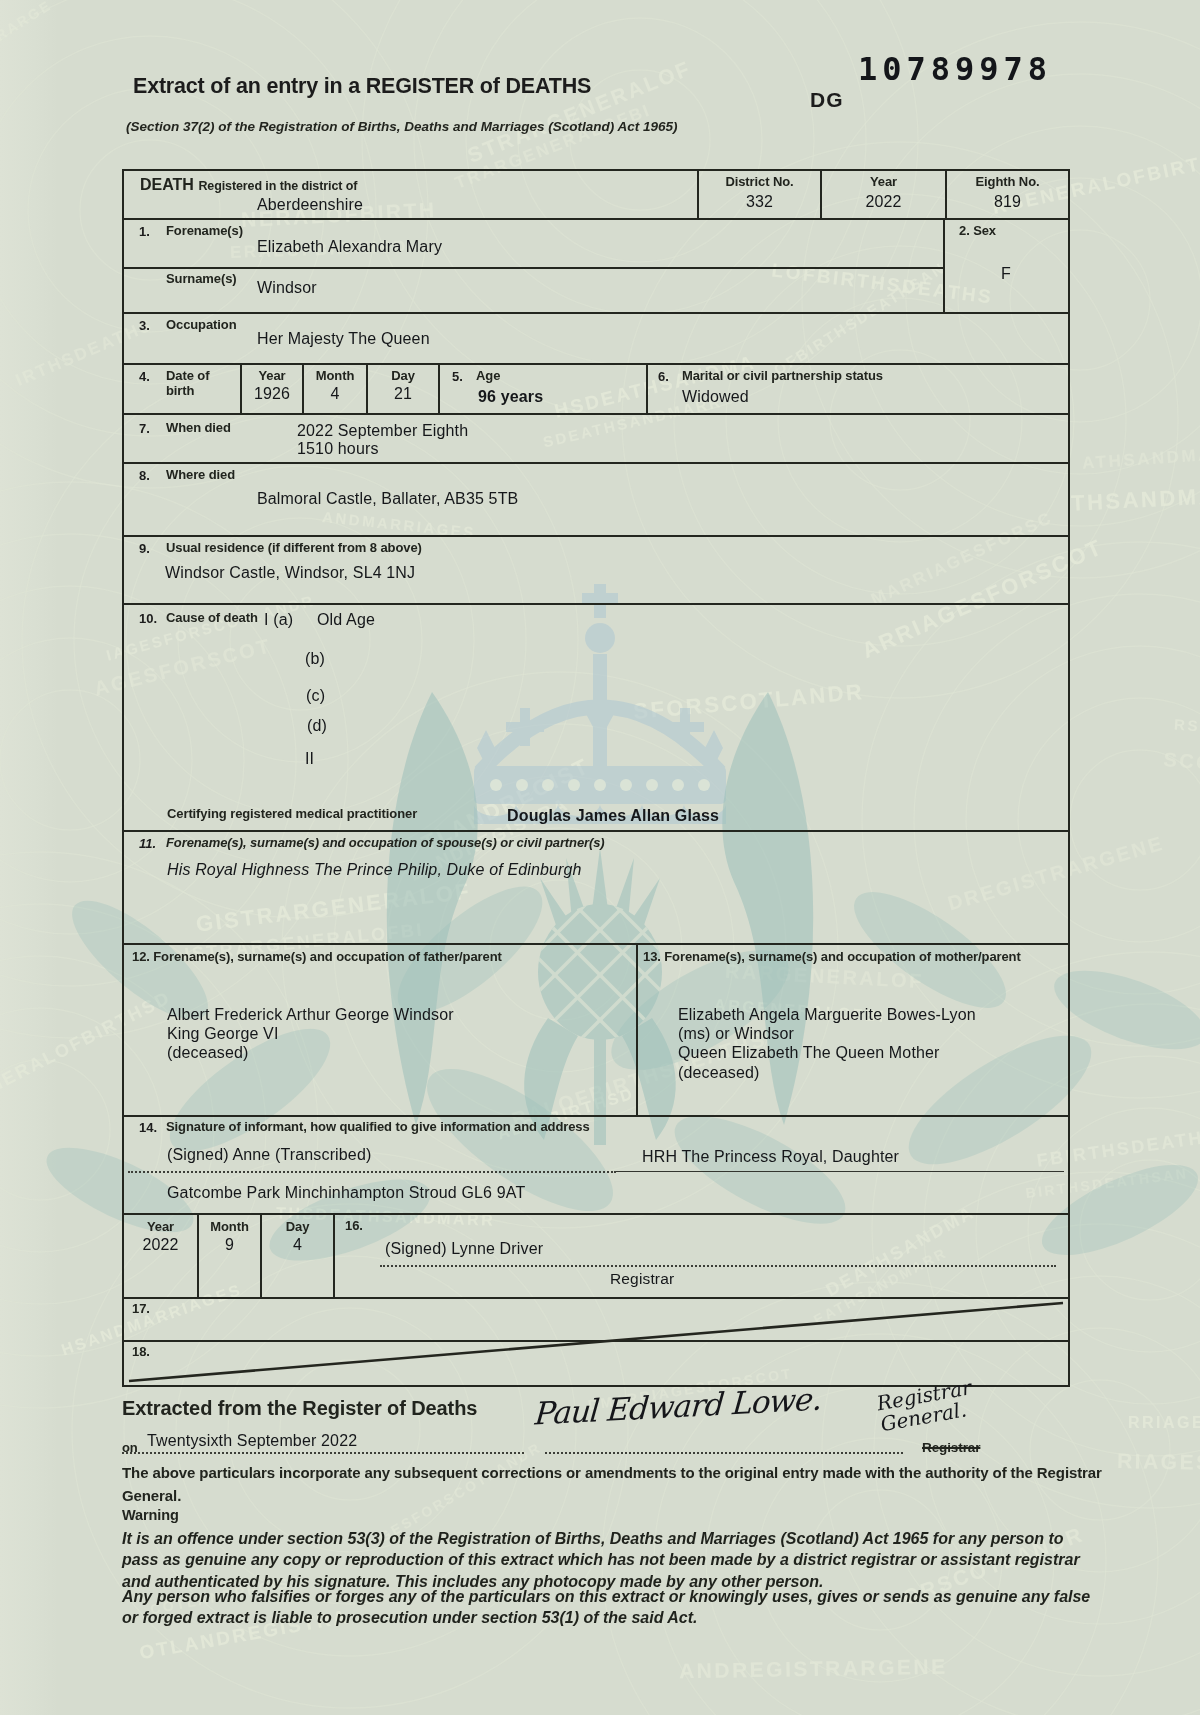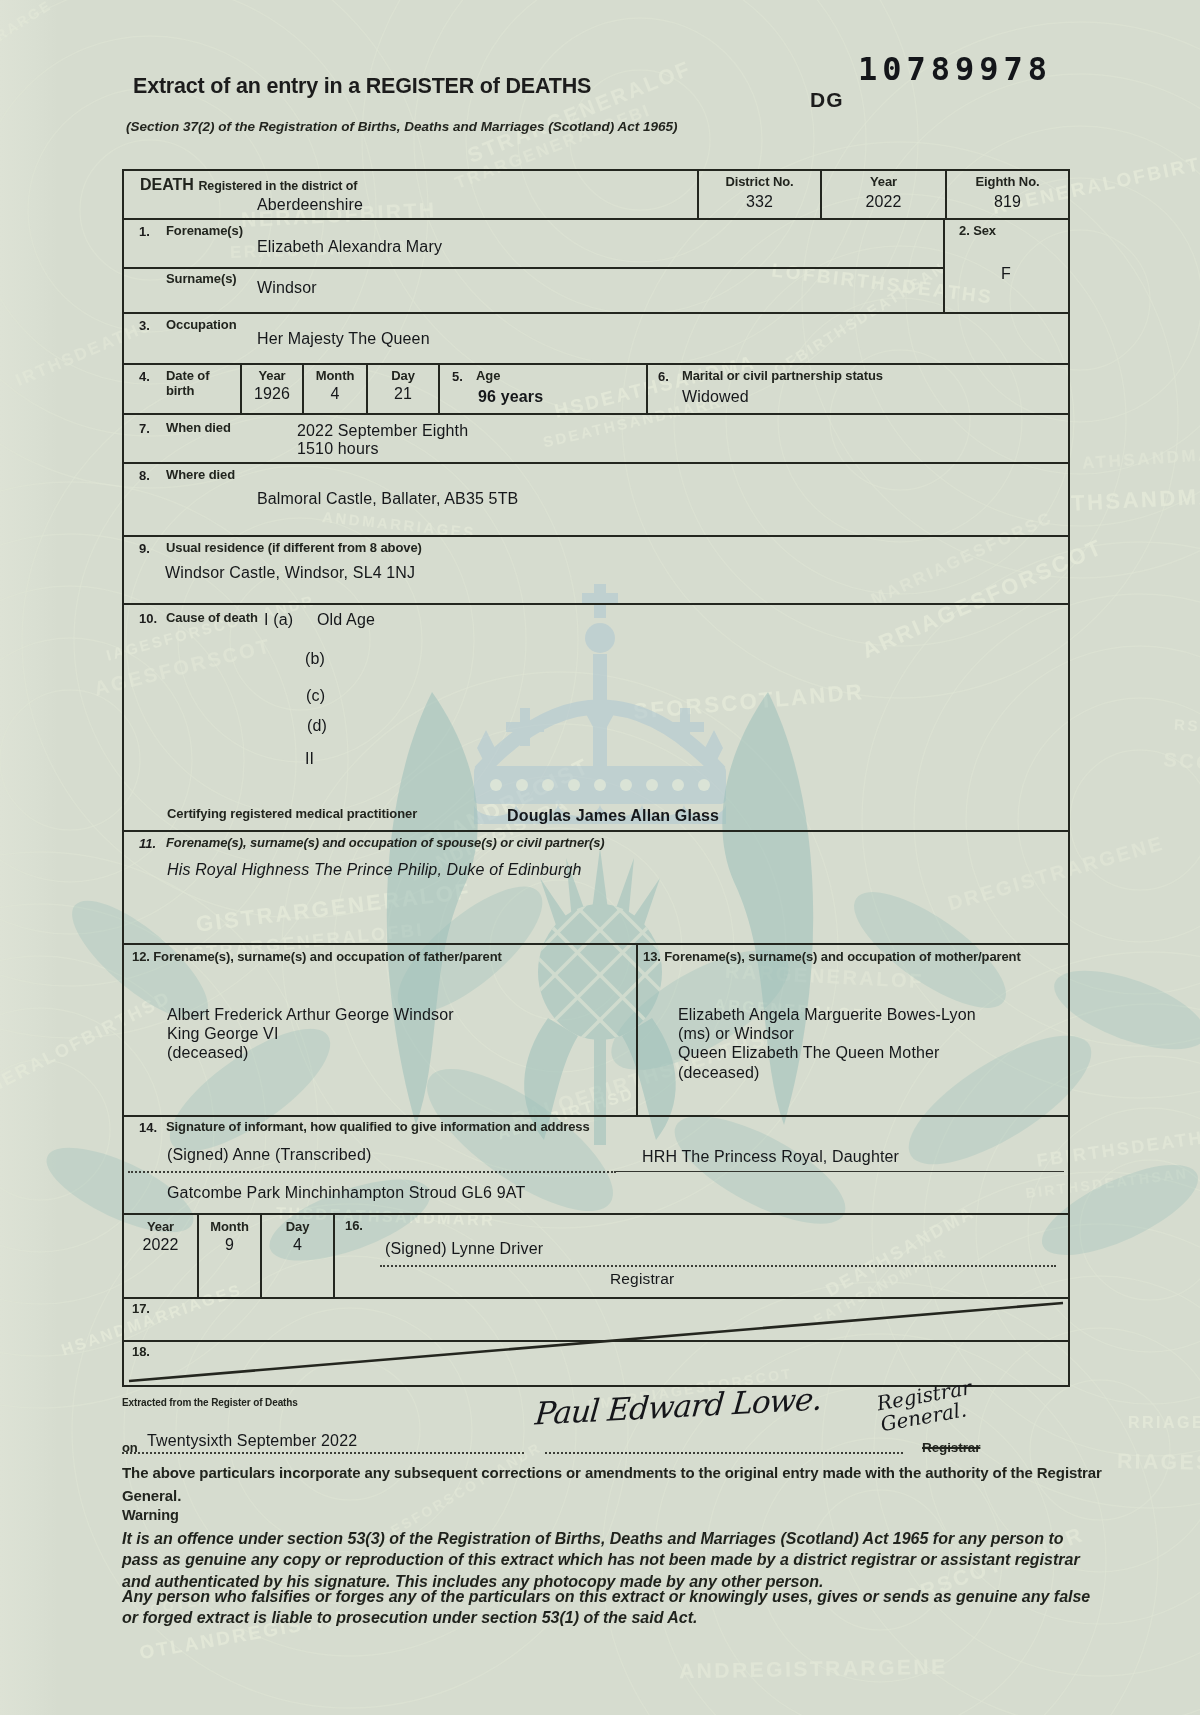--- a/index.html
+++ b/index.html
@@ -446,21 +446,21 @@
       <div class="lbl abs" style="left:8px;top:3px;">17.</div>
     </div>
     <div class="trow last" style="height:43px;">
       <div class="lbl abs" style="left:8px;top:3px;">18.</div>
     </div>
     <svg class="abs" style="left:0;bottom:0;width:100%;height:86px;z-index:7;" viewBox="0 0 948 86" preserveAspectRatio="none">
       <line x1="5" y1="82" x2="943" y2="4" stroke="#24261f" stroke-width="2.6"></line>
     </svg>
   </div>
 
-  <div class="abs z lbl" style="left:122px;top:1397px;font-size:10px;">Extracted from the Register of Deaths</div>
+  <div class="abs z lbl" style="left:122px;top:1397px;font-size:20px;">Extracted from the Register of Deaths</div>
   <div class="abs z lbl" style="left:122px;top:1441px;font-size:13px;">on</div>
   <div class="abs z val" style="left:147px;top:1431px;">Twentysixth September 2022</div>
   <div class="abs z dotline" style="left:122px;width:402px;top:1440px;height:12px;"></div>
 
   <div class="abs z hand" style="left:535px;top:1388px;font-size:31px;letter-spacing:-1px;transform:rotate(-3deg) skewX(-8deg);">Paul Edward Lowe.</div>
   <div class="abs z dotline" style="left:545px;width:358px;top:1440px;height:12px;"></div>
   <div class="abs z hand" style="left:878px;top:1382px;font-size:20px;width:132px;line-height:1.05;transform:rotate(-10deg);">Registrar General.</div>
   <div class="abs z lbl struck" style="left:922px;top:1440px;font-size:13.5px;">Registrar</div>
 
   <div class="abs z lbl para" style="left:122px;top:1462px;width:985px;font-size:15px;">The above particulars incorporate any subsequent corrections or amendments to the original entry made with the authority of the Registrar General.</div>

